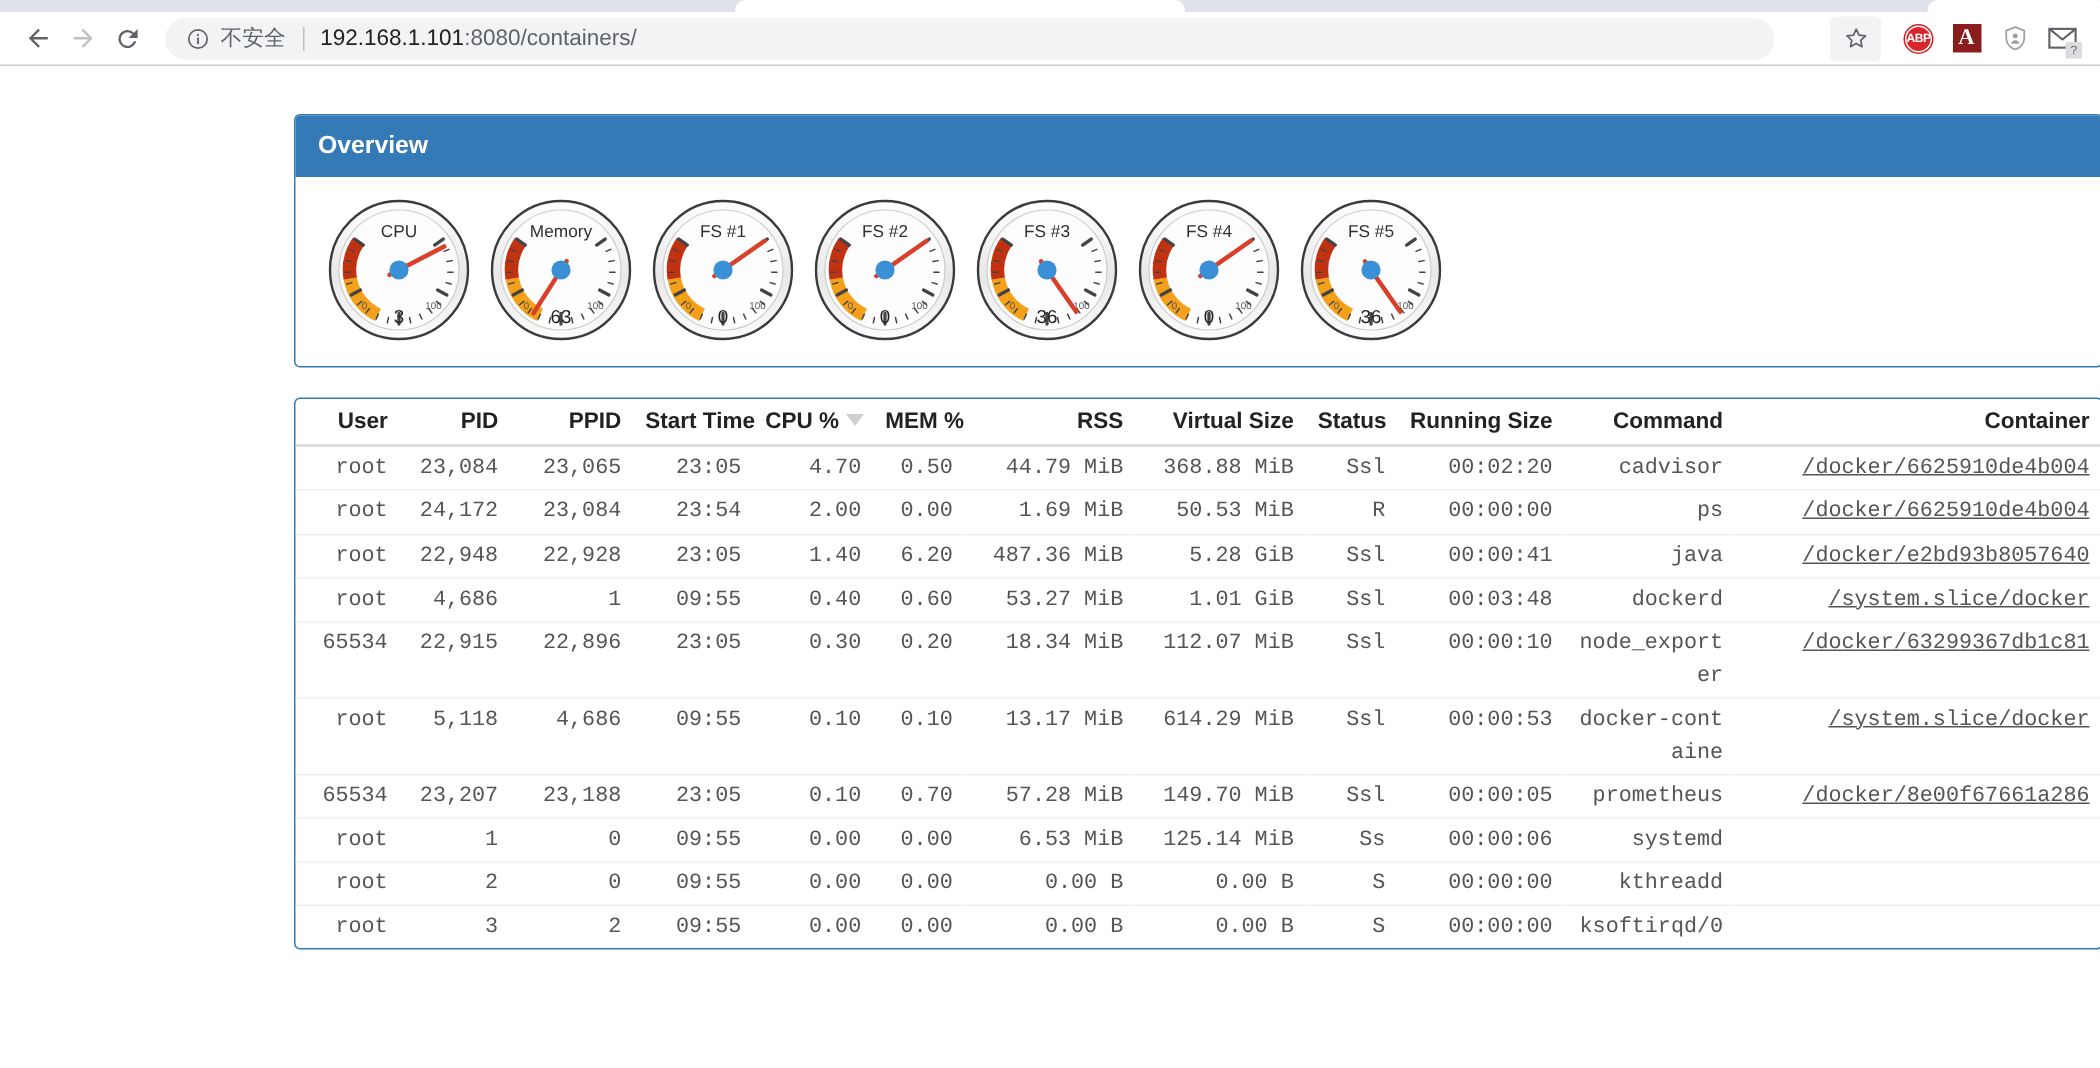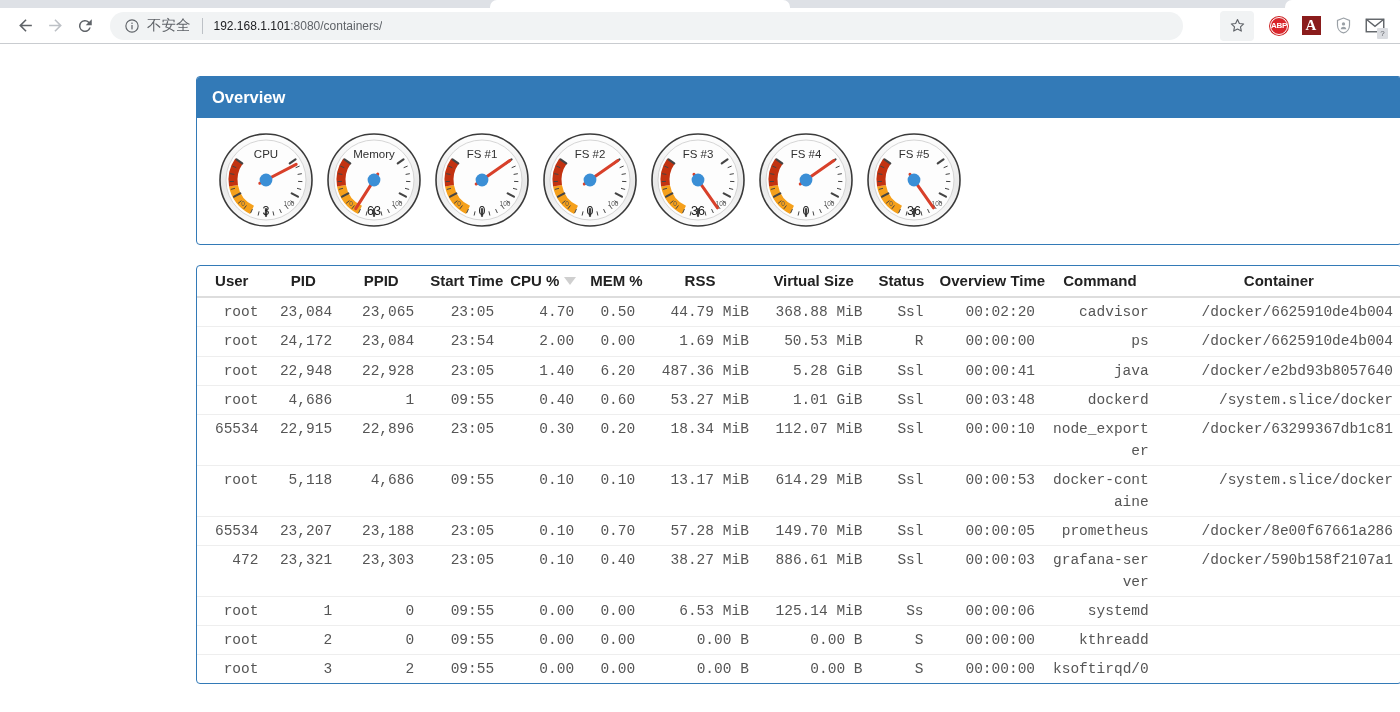--- a/index.html
+++ b/index.html
@@ -56,21 +56,21 @@
   }
   .info-icon { flex: 0 0 auto; margin-right: 7px; display: flex; }
   .not-secure {
     font-size: 14.5px; color: #5f6368;
     white-space: nowrap; flex: 0 0 auto;
   }
   .omni-sep {
     width: 1px; height: 16px; background: #bdc1c6;
     margin: 0 11px; flex: 0 0 auto;
   }
-  .url { font-size: 12px; white-space: nowrap; overflow: hidden; min-width: 0; }
+  .url { font-size: 15px; white-space: nowrap; overflow: hidden; min-width: 0; }
   .url .host { color: #202124; }
   .url .rest { color: #5f6368; }
 
   .tb-icons { display: flex; align-items: center; flex: 0 0 auto; gap: 2px; margin-left: 31px; }
   .tb-icon {
     width: 30px; height: 30px;
     display: flex; align-items: center; justify-content: center;
     position: relative;
   }
   .star-wrap {
@@ -142,35 +142,35 @@
   }
   table.proc th {
     font-size: 15px; font-weight: bold; color: #222;
     text-align: center;
     padding: 6px 8px 7px 8px;
     border-bottom: 2px solid #dddddd;
     white-space: nowrap;
     vertical-align: bottom;
     font-family: "Liberation Sans", sans-serif;
   }
-  table.proc th.la { text-align: center; }
+  table.proc th.la { text-align: right; }
   table.proc td {
     font-family: "Liberation Mono", monospace;
     font-size: 14.5px;
     color: #555555;
     text-align: right;
     padding: 3px 8px;
     border-top: 1px solid #eeeeee;
     white-space: pre-wrap;
     word-break: break-all;
     line-height: 1.52;
     vertical-align: top;
   }
   table.proc tr.tall td { height: 44px; }
-  td.link { color: #7ba7d0; text-align: right; }
+  td.link { color: #7ba7d0; text-align: right; text-decoration: underline; }
   .sort-arrow {
     display: inline-block;
     width: 0; height: 0;
     border-left: 6px solid transparent;
     border-right: 6px solid transparent;
     border-top: 8px solid #cfcfcf;
     margin-left: 5px;
     vertical-align: 1px;
   }
 </style>
@@ -571,21 +571,21 @@
               <tr>
                 <th class="la">User</th>
                 <th class="la">PID</th>
                 <th class="la">PPID</th>
                 <th>Start Time</th>
                 <th><span>CPU %</span><span class="sort-arrow"></span></th>
                 <th>MEM %</th>
                 <th class="la">RSS</th>
                 <th class="la">Virtual Size</th>
                 <th>Status</th>
-                <th class="la">Overview Time</th>
+                <th class="la">Running Size</th>
                 <th class="la">Command</th>
                 <th class="la">Container</th>
               </tr>
             </thead>
             <tbody id="proc-body">
                 <tr>
                   <td>root</td>
                   <td>23,084</td>
                   <td>23,065</td>
                   <td>23:05</td>
@@ -675,34 +675,20 @@
                   <td>23:05</td>
                   <td>0.10</td>
                   <td>0.70</td>
                   <td>57.28 MiB</td>
                   <td>149.70 MiB</td>
                   <td>Ssl</td>
                   <td>00:00:05</td>
                   <td>prometheus</td>
                   <td class="link">/docker/8e00f67661a286</td>
                 </tr>
-                <tr class="tall">
-                  <td>472</td>
-                  <td>23,321</td>
-                  <td>23,303</td>
-                  <td>23:05</td>
-                  <td>0.10</td>
-                  <td>0.40</td>
-                  <td>38.27 MiB</td>
-                  <td>886.61 MiB</td>
-                  <td>Ssl</td>
-                  <td>00:00:03</td>
-                  <td>grafana-server</td>
-                  <td class="link">/docker/590b158f2107a1</td>
-                </tr>
                 <tr>
                   <td>root</td>
                   <td>1</td>
                   <td>0</td>
                   <td>09:55</td>
                   <td>0.00</td>
                   <td>0.00</td>
                   <td>6.53 MiB</td>
                   <td>125.14 MiB</td>
                   <td>Ss</td>

